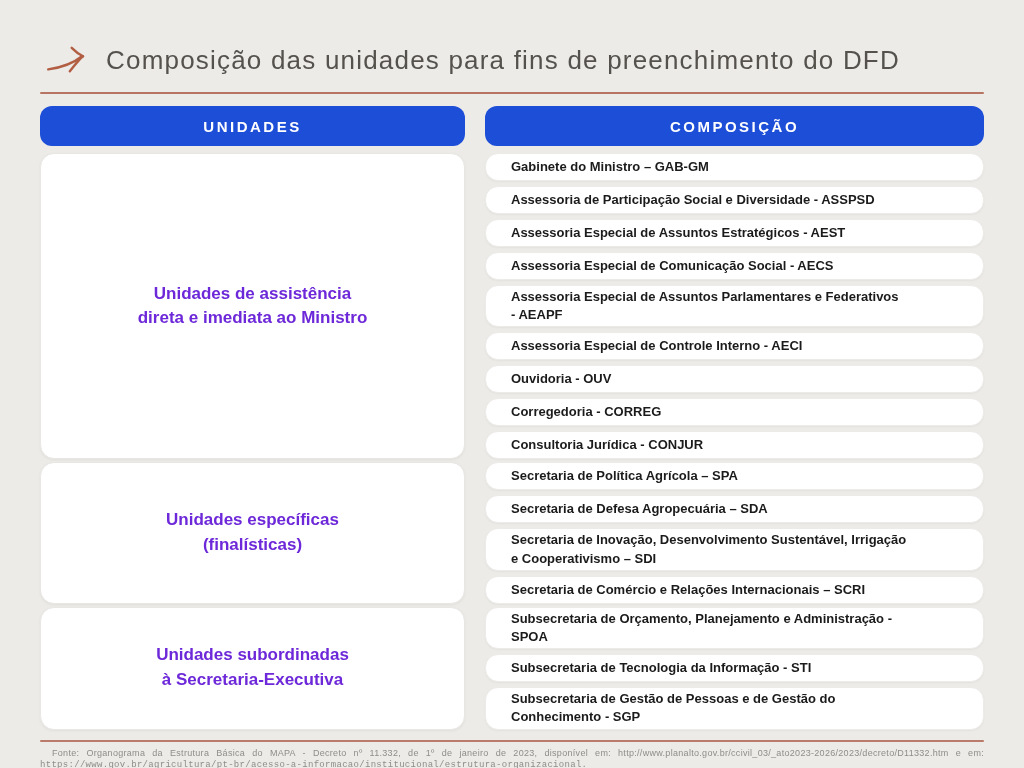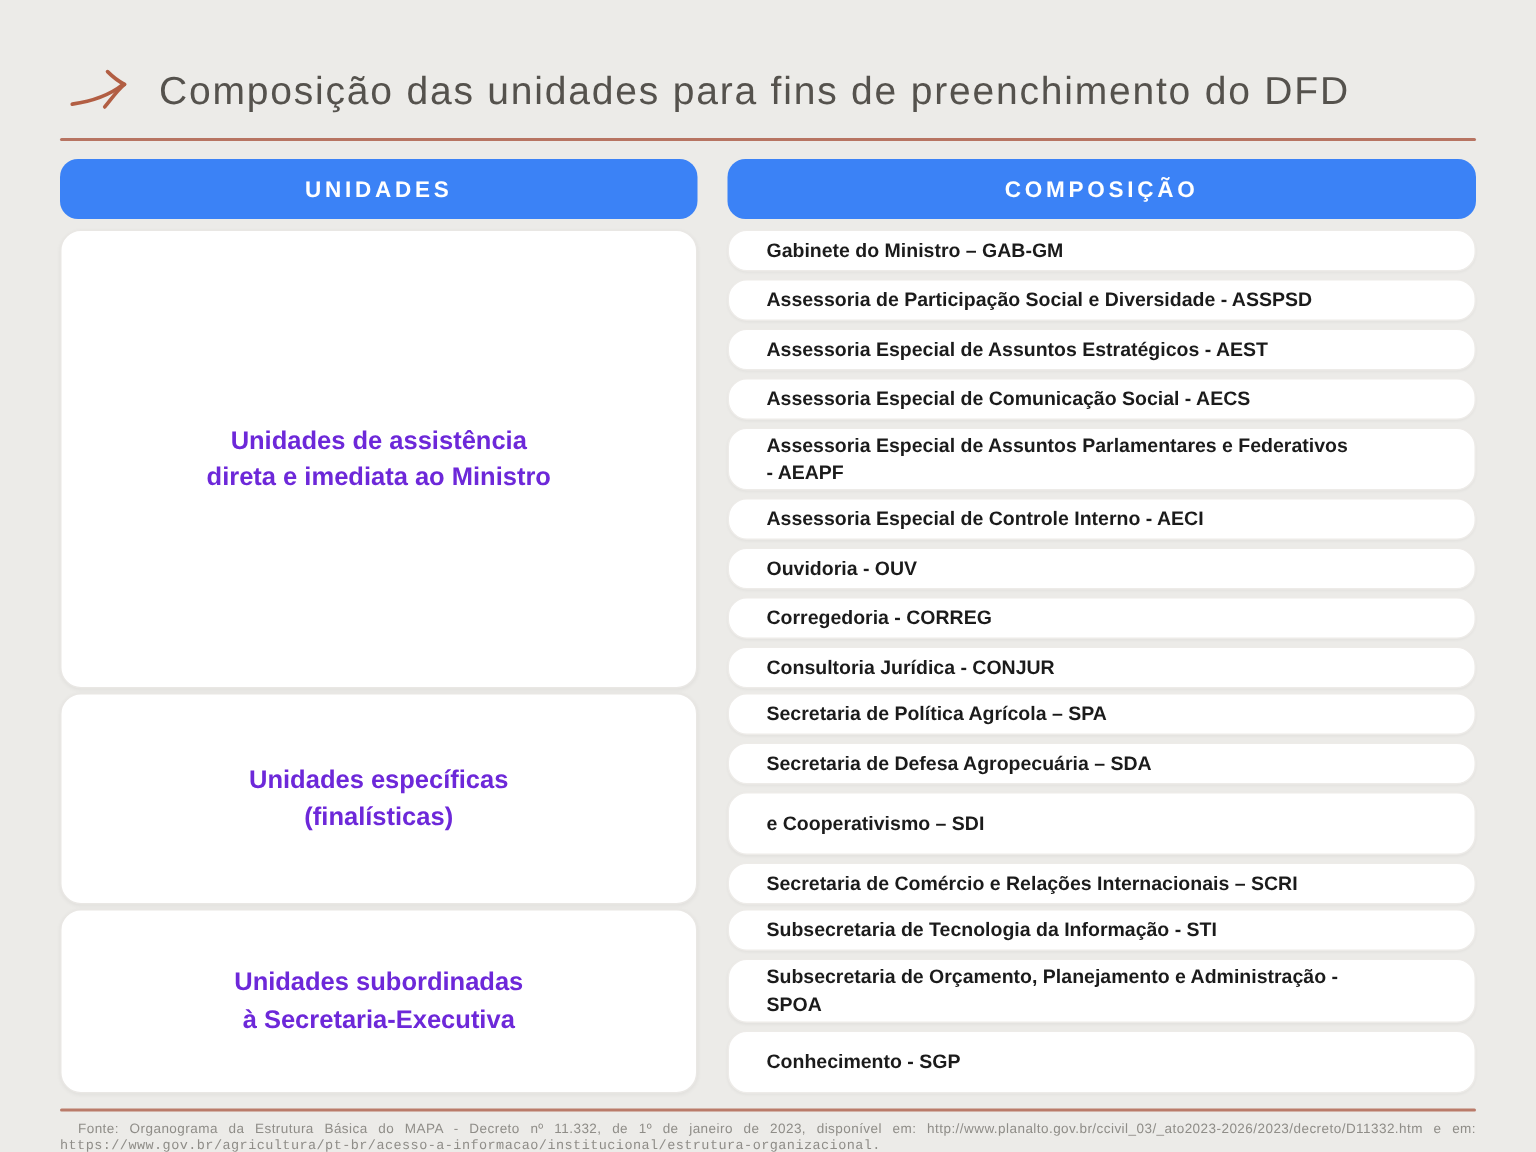--- a/index.html
+++ b/index.html
@@ -21,21 +21,21 @@
     color:#55524d;
     letter-spacing:1.2px;
   }
   .title-rule{
     height:2px;background:#ae5f4a;opacity:.85;
     margin:16px 40px 0 40px;border-radius:1px;
   }
   .table{margin:12px 40px 0 40px;}
   .hdr-row{display:flex;gap:20px;}
   .pill{
-    height:40px;border-radius:12px;background:#3b82f6;
+    height:40px;border-radius:12px;background:#1d4ed8;
     color:#ffffff;font-weight:700;font-size:15px;letter-spacing:2.5px;
     display:flex;align-items:center;justify-content:center;
   }
   .pill-left{flex:0 0 425px;}
   .pill-right{flex:1;}
   .group{display:flex;gap:20px;margin-top:3px;align-items:stretch;}
   .hdr-row + .group{margin-top:7px;}
   .unit{
     flex:0 0 425px;box-sizing:border-box;
     background:#ffffff;border:1px solid #e9e7e4;border-radius:14px;
@@ -133,42 +133,44 @@
       <span>(finalísticas)</span>
     </div>
     <div class="items">
       <div class="item">
           <span>Secretaria de Política Agrícola – SPA</span>
         </div>
       <div class="item">
           <span>Secretaria de Defesa Agropecuária – SDA</span>
         </div>
       <div class="item double">
+          <span>Secretaria de Inovação, Desenvolvimento Sustentável, Irrigação</span>
           <span>e Cooperativismo – SDI</span>
         </div>
       <div class="item">
           <span>Secretaria de Comércio e Relações Internacionais – SCRI</span>
         </div>
     </div>
   </div>
 
   <div class="group">
     <div class="unit">
       <span>Unidades subordinadas</span>
       <span>à Secretaria-Executiva</span>
     </div>
     <div class="items">
+      <div class="item double">
+          <span>Subsecretaria de Orçamento, Planejamento e Administração -</span>
+          <span>SPOA</span>
+        </div>
       <div class="item">
           <span>Subsecretaria de Tecnologia da Informação - STI</span>
         </div>
       <div class="item double">
-          <span>Subsecretaria de Orçamento, Planejamento e Administração -</span>
-          <span>SPOA</span>
-        </div>
-      <div class="item double">
+          <span>Subsecretaria de Gestão de Pessoas e de Gestão do</span>
           <span>Conhecimento - SGP</span>
         </div>
     </div>
   </div>
 
 </div>
 
 <div class="footer-rule"></div>
 
 <div class="footer">

